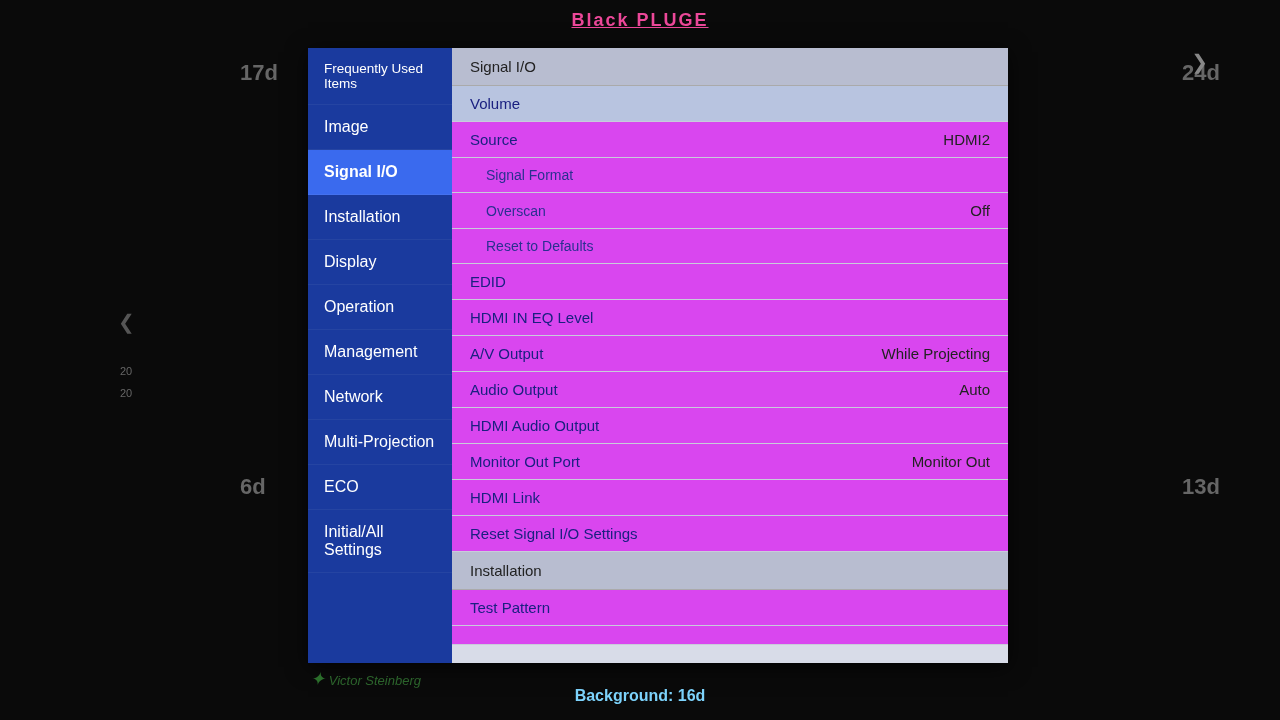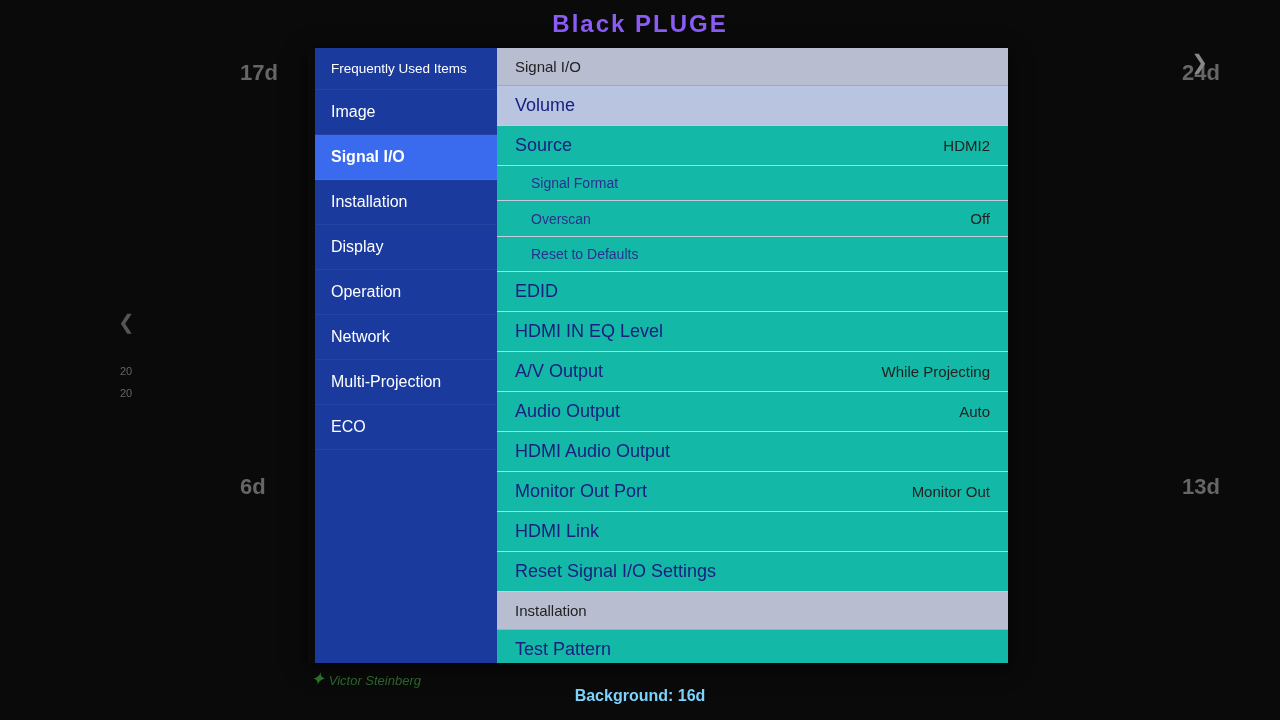--- a/index.html
+++ b/index.html
@@ -24,23 +24,24 @@
       position: absolute;
       color: #888;
       font-size: 18px;
       font-weight: bold;
     }
 
     .top-center {
       top: 10px;
       left: 50%;
       transform: translateX(-50%);
-      color: #8b5cf6;
-      font-size: 24px;
+      color: #ec4899;
+      font-size: 18px;
       letter-spacing: 2px;
+      text-decoration: underline;
     }
 
     .top-left-num {
       top: 60px;
       left: 240px;
       color: #666;
       font-size: 22px;
     }
 
     .top-right-num {
@@ -87,25 +88,24 @@
       top: 48px;
       left: 308px;
       width: 700px;
       height: 615px;
       display: flex;
       box-shadow: 0 4px 20px rgba(0,0,0,0.7);
     }
 
     
     .sidebar {
-      width: 182px;
+      width: 144px;
       background: #1a3a9e;
       display: flex;
       flex-direction: column;
-      margin-left: 7px;
     }
 
     .sidebar-item {
       padding: 13px 16px;
       color: #fff;
       font-size: 16px;
       cursor: pointer;
       border-bottom: 1px solid rgba(255,255,255,0.05);
     }
 
@@ -134,30 +134,30 @@
       font-weight: normal;
       border-bottom: 1px solid #aaa;
     }
 
     .content-item {
       display: flex;
       align-items: center;
       justify-content: space-between;
       padding: 9px 18px;
       border-bottom: 1px solid #c8ccda;
-      background: #14b8a6;
+      background: #d946ef;
     }
 
     .content-item.highlighted {
       background: #b8c4e0;
     }
 
     .content-item-label {
       color: #1a2080;
-      font-size: 18px;
+      font-size: 15px;
     }
 
     .content-item-label.sub {
       padding-left: 16px;
       font-size: 14px;
       color: #2a3090;
     }
 
     .content-item-value {
       color: #222;
@@ -219,23 +219,25 @@
 
 <div class="menu-container">
 
   <div class="sidebar">
   <div class="sidebar-item">Frequently Used Items</div>
       <div class="sidebar-item">Image</div>
       <div class="sidebar-item active">Signal I/O</div>
       <div class="sidebar-item">Installation</div>
       <div class="sidebar-item">Display</div>
       <div class="sidebar-item">Operation</div>
+      <div class="sidebar-item">Management</div>
       <div class="sidebar-item">Network</div>
       <div class="sidebar-item">Multi-Projection</div>
       <div class="sidebar-item">ECO</div>
+      <div class="sidebar-item">Initial/All Settings</div>
     </div>
 
   <div class="content-panel">
   <div class="content-section-header">Signal I/O</div>
       <div class="content-item highlighted">
         <span class="content-item-label">Volume</span>
         <span class="content-item-value"></span>
       </div>
       <div class="content-item">
         <span class="content-item-label">Source</span>

